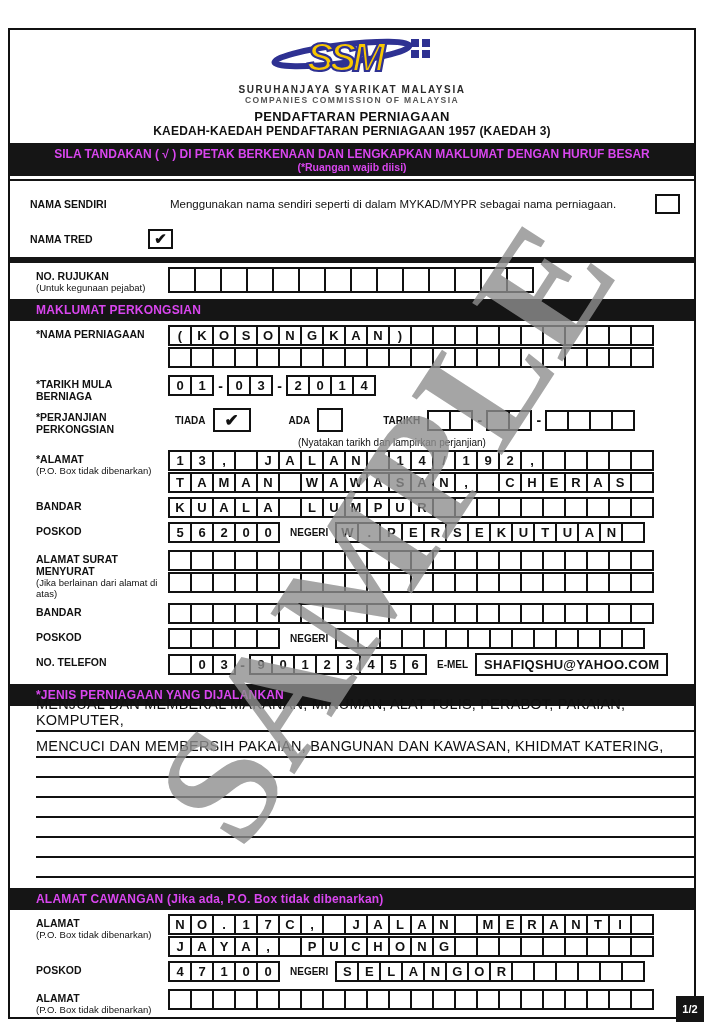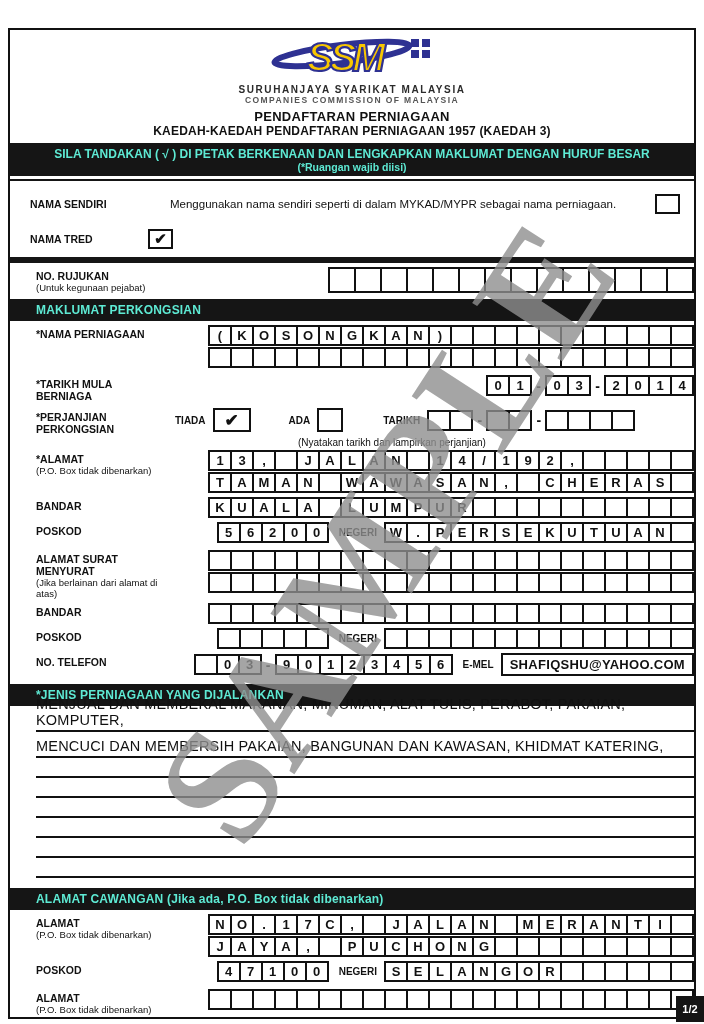--- a/index.html
+++ b/index.html
@@ -15,34 +15,34 @@
   .badge .b1 { font-size:13px; font-weight:700; letter-spacing:.5px; }
   .badge .b2 { font-size:10px; font-weight:700; letter-spacing:.5px; }
 
   
   .logo-area { text-align:center; padding-top:5px; }
   .logo-sub1 { font-size:10px; font-weight:700; letter-spacing:1.6px; color:#2b2b2b; margin-top:1px; }
   .logo-sub2 { font-size:8.5px; font-weight:700; letter-spacing:1.4px; color:#555; }
   .title1 { text-align:center; font-size:13px; font-weight:700; margin-top:4px; letter-spacing:.3px; }
   .title2 { text-align:center; font-size:12px; font-weight:700; letter-spacing:.2px; }
 
-  .bar { background:#151515; color:#5eead4; }
+  .bar { background:#151515; color:#d946ef; }
   .instruction { margin-top:5px; text-align:center; padding:4px 0 3px; border-bottom:3px solid #fff; box-shadow:0 2px 0 #151515; }
   .instruction .i1 { font-size:12px; font-weight:700; }
   .instruction .i2 { font-size:10.5px; font-weight:700; }
 
   .opt-row { display:flex; align-items:center; padding:0 14px 0 20px; margin-top:15px; }
   .opt-label { width:118px; font-size:10.5px; font-weight:700; flex:none; }
   .opt-desc { flex:1; font-size:11.5px; padding-left:22px; }
   .cb { width:25px; height:20px; border:2px solid #111; background:#fff; flex:none;
         display:flex; align-items:center; justify-content:center; font-size:15px; font-weight:700; }
 
   .thickbar { height:6px; background:#151515; margin-top:8px; }
 
-  .frow { display:flex; align-items:flex-start; padding-left:26px; margin-top:4px;justify-content:space-between; }
+  .frow { display:flex; align-items:flex-start; padding-left:26px; margin-top:4px; }
   .flabel { width:132px; flex:none; padding-top:3px; }
   .flabel .l1 { font-size:10.5px; font-weight:700; }
   .flabel .l2 { font-size:9.5px; }
   .fbody { display:flex; align-items:center; }
   .fcol { display:flex; flex-direction:column; }
   .fcol .cellgrid + .cellgrid { margin-top:1px; }
 
   .cellgrid { display:flex; }
   .cell { width:24px; height:21px; border:2px solid #111; margin-left:-2px; background:#fff;
           display:flex; align-items:center; justify-content:center; font-size:13px; font-weight:600; flex:none; }

